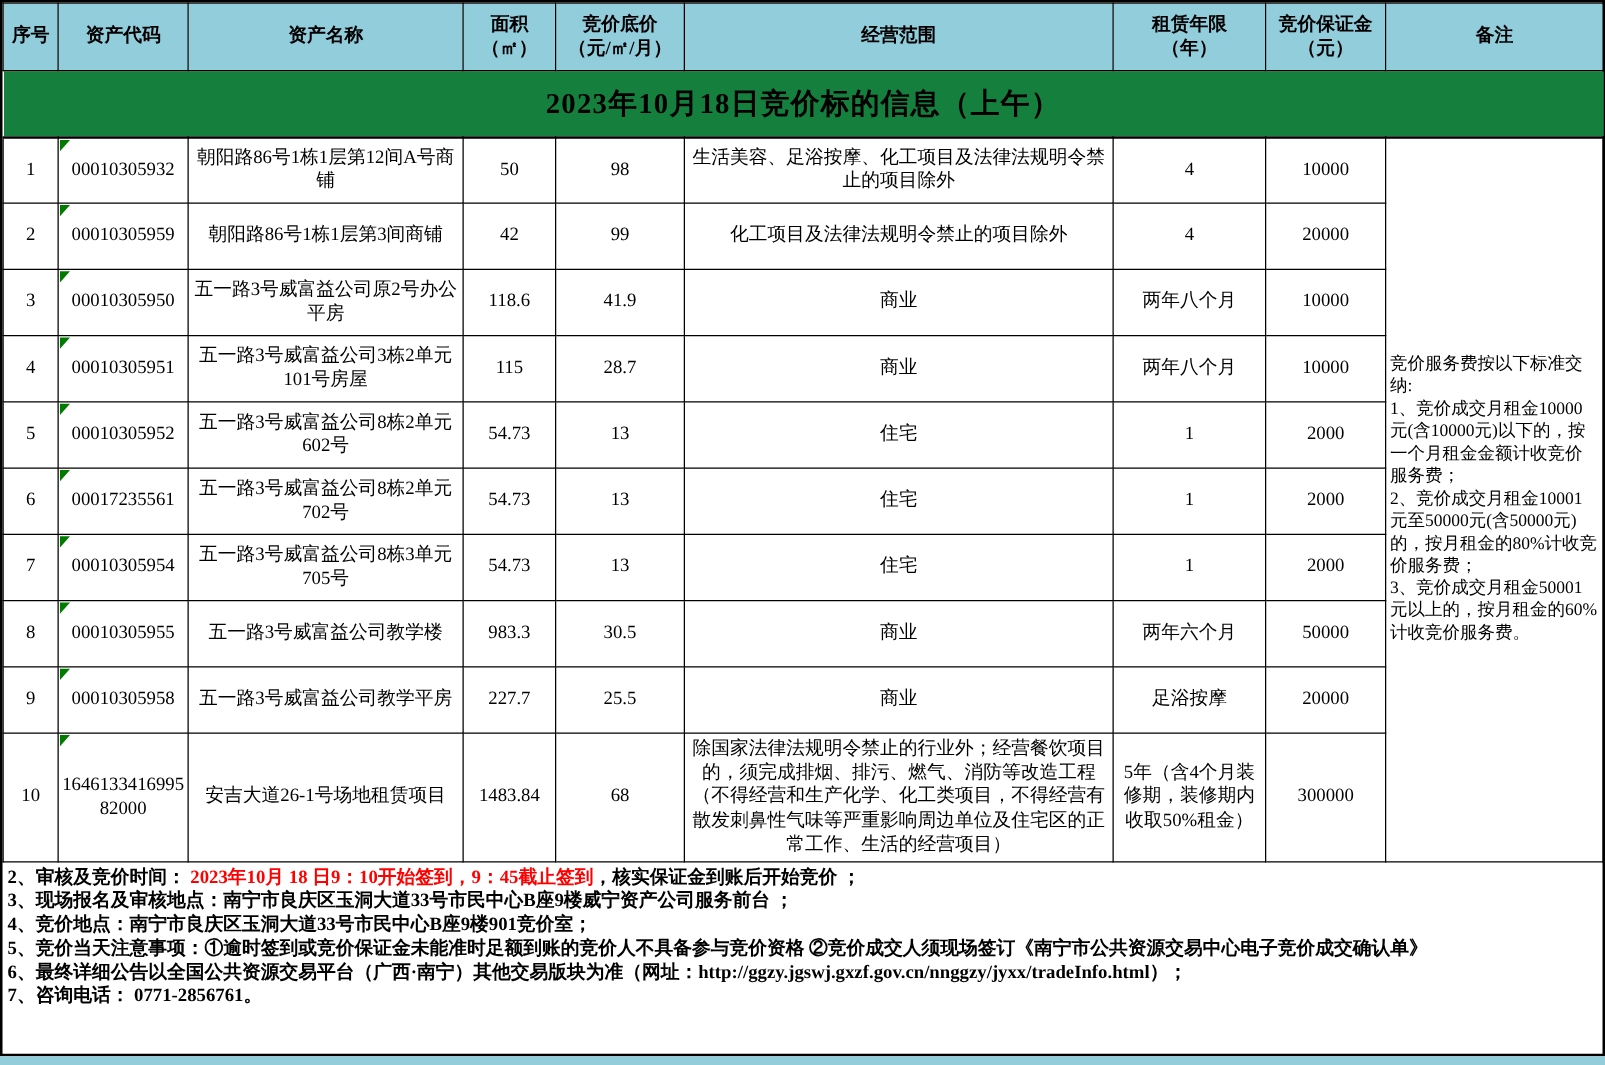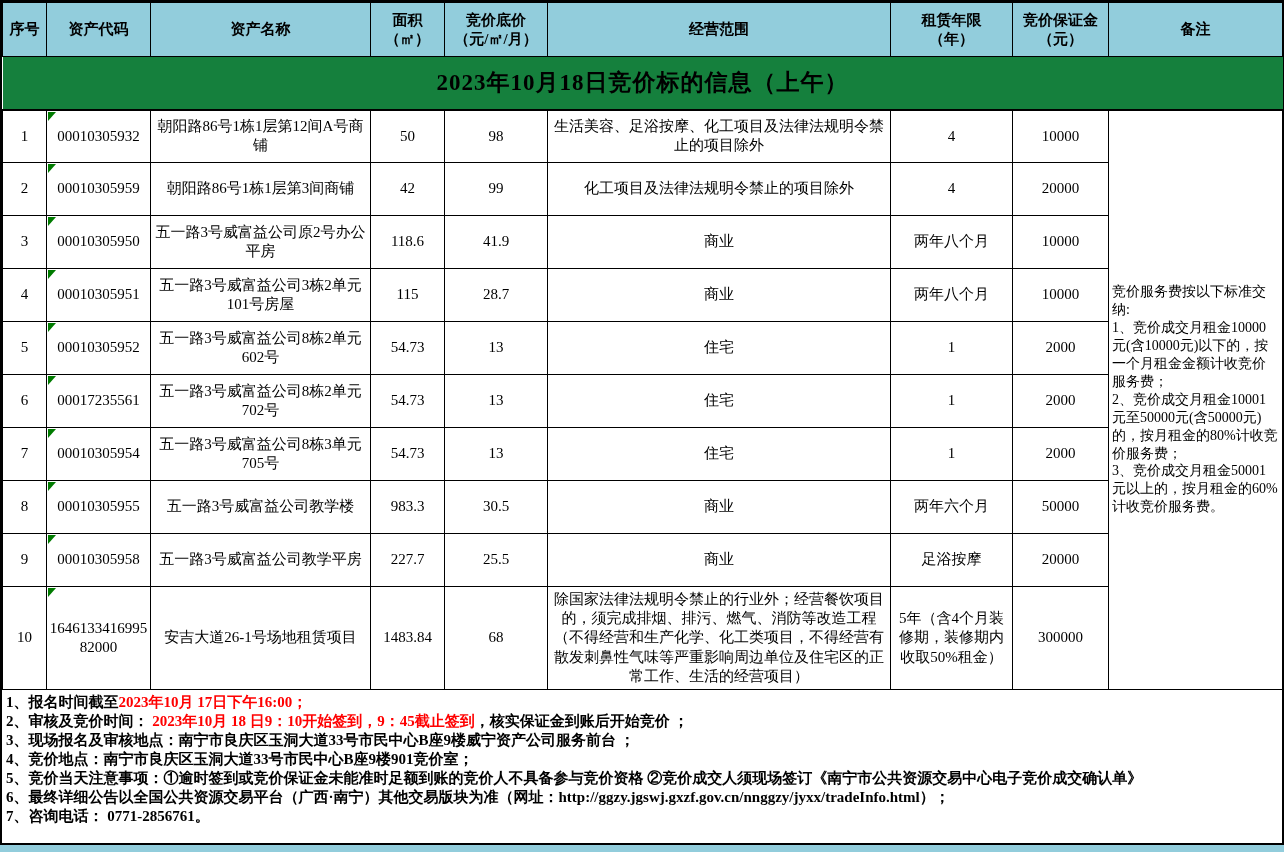--- a/index.html
+++ b/index.html
@@ -178,21 +178,20 @@
           <td>安吉大道26-1号场地租赁项目</td>
           <td>1483.84</td>
           <td>68</td>
           <td class="scope-cell">除国家法律法规明令禁止的行业外；经营餐饮项目的，须完成排烟、排污、燃气、消防等改造工程（不得经营和生产化学、化工类项目，不得经营有散发刺鼻性气味等严重影响周边单位及住宅区的正常工作、生活的经营项目）</td>
           <td>5年（含4个月装修期，装修期内收取50%租金）</td>
           <td>300000</td>
         </tr>
       </tbody>
   </table>
 <div class="notes">
-      <div class="note-line"><span>1、报名时间截至</span><span class="red">2023年10月 17日下午16:00；</span></div>
       <div class="note-line"><span>2、审核及竞价时间： </span><span class="red">2023年10月 18 日9：10开始签到，9：45截止签到</span><span>，核实保证金到账后开始竞价 ；</span></div>
       <div class="note-line"><span>3、现场报名及审核地点：南宁市良庆区玉洞大道33号市民中心B座9楼威宁资产公司服务前台 ；</span></div>
       <div class="note-line"><span>4、竞价地点：南宁市良庆区玉洞大道33号市民中心B座9楼901竞价室；</span></div>
       <div class="note-line"><span>5、竞价当天注意事项：①逾时签到或竞价保证金未能准时足额到账的竞价人不具备参与竞价资格 ②竞价成交人须现场签订《南宁市公共资源交易中心电子竞价成交确认单》</span></div>
       <div class="note-line"><span>6、最终详细公告以全国公共资源交易平台（广西·南宁）其他交易版块为准（网址：http://ggzy.jgswj.gxzf.gov.cn/nnggzy/jyxx/tradeInfo.html）；</span></div>
       <div class="note-line"><span>7、咨询电话： 0771-2856761。</span></div>
     </div>
   </div>
 <div class="notes-wrap"></div>
 <div class="bottom-strip"></div>

